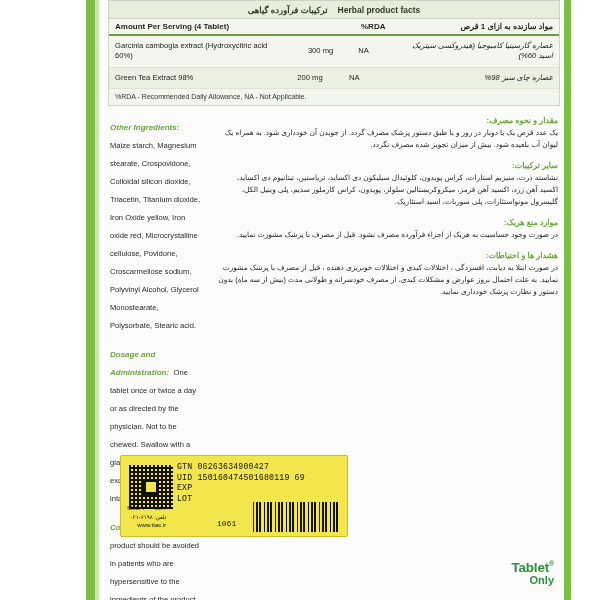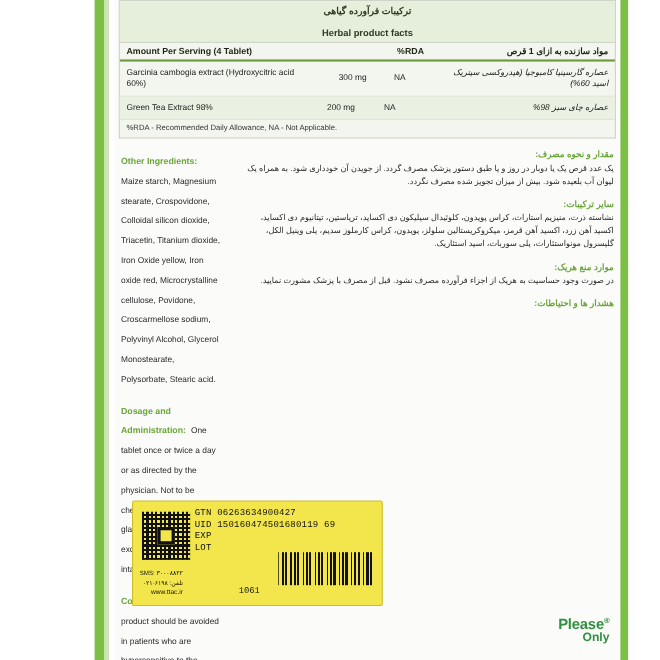--- a/index.html
+++ b/index.html
@@ -86,21 +86,20 @@
     background: #e6efdc;
     display: flex;
     align-items: center;
     justify-content: center;
     gap: 10px;
     font-size: 8.5px;
     font-weight: bold;
     color: #2f3b22;
     padding: 4px 0 3px 0;
     border-bottom: 1px solid #cfd4c8;
-    flex-direction: column;
   }
   .facts-head {
     display: flex;
     align-items: center;
     font-size: 8px;
     font-weight: bold;
     color: #1d2615;
     border-bottom: 2px solid #6f9c3f;
     padding: 3px 6px;
   }
@@ -136,20 +135,21 @@
   }
   .col-left { width: 218px; }
   .col-right { flex: 1 1 auto; direction: rtl; text-align: right; }
 
   .sec { margin-bottom: 11px; }
   .sec-h {
     color: #6aa63a;
     font-weight: bold;
     font-size: 8px;
     display: inline;
+    font-style: italic;
   }
   .sec-b {
     font-size: 7.6px;
     color: #2a2a2a;
     line-height: 1.5;
     display: inline;
   }
   .fa-h {
     color: #6aa63a;
     font-weight: bold;
@@ -162,21 +162,21 @@
     line-height: 1.62;
   }
   .fa-sec { margin-bottom: 10px; }
 
   
   .sticker-wrap {
     position: absolute;
     left: 120px;
     top: 455px;
     width: 228px;
-    height: 96px;
+    height: 82px;
   }
   .sticker {
     position: relative;
     width: 100%;
     height: 100%;
     background: #f2e64c;
     border: 1px solid #cbbe2a;
     border-radius: 2px;
     box-sizing: border-box;
     overflow: hidden;
@@ -323,20 +323,21 @@
         <div class="fa-sec">
           <div class="fa-h">سایر ترکیبات:</div>
           <div class="fa-b">نشاسته ذرت، منیزیم استارات، کراس پویدون، کلوئیدال سیلیکون دی اکساید، تریاستین، تیتانیوم دی اکساید، اکسید آهن زرد، اکسید آهن قرمز، میکروکریستالین سلولز، پویدون، کراس کارملوز سدیم، پلی وینیل الکل، گلیسرول مونواستئارات، پلی سوربات، اسید استئاریک.</div>
         </div>
         <div class="fa-sec">
           <div class="fa-h">موارد منع هریک:</div>
           <div class="fa-b">در صورت وجود حساسیت به هریک از اجزاء فرآورده مصرف نشود. قبل از مصرف با پزشک مشورت نمایید.</div>
         </div>
         <div class="fa-sec">
           <div class="fa-h">هشدار ها و احتیاطات:</div>
+          <div class="fa-b">در صورت ابتلا به دیابت، افسردگی ، اختلالات کبدی و اختلالات خونریزی دهنده ، قبل از مصرف با پزشک مشورت نمایید. به علت احتمال بروز عوارض و مشکلات کبدی، از مصرف خودسرانه و طولانی مدت (بیش از سه ماه) بدون دستور و نظارت پزشک خودداری نمایید.</div>
         </div>
       </div>
 
     </div>
   </div>
 
   <div class="sticker-wrap">
     <div class="sticker">
       <div class="qr">
         <div class="qr-in"></div>
@@ -351,17 +352,17 @@
       <div class="lot-num">1061</div>
       <div class="tiny-left">
         <div>SMS: ۳۰۰۰۸۸۲۲</div>
         <div>تلفن: ۶۱۹۸-۰۲۱</div>
         <div class="site">www.ttac.ir</div>
       </div>
     </div>
   </div>
 
   <div class="brand">
-    <div class="b1"><span>Please</span><sup>®</sup></div>
+    <div class="b1"><span>Tablet</span><sup>®</sup></div>
     <div class="b2">Only</div>
   </div>
 
 </div>
 
 </body></html>

